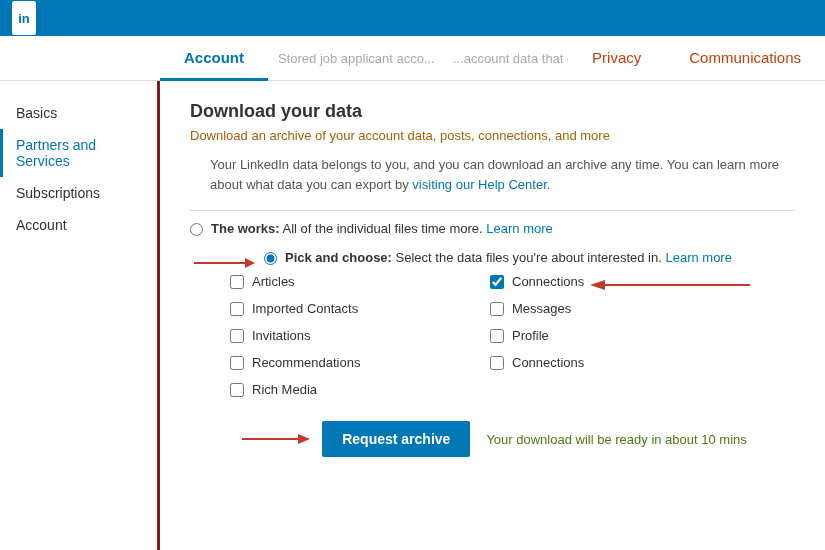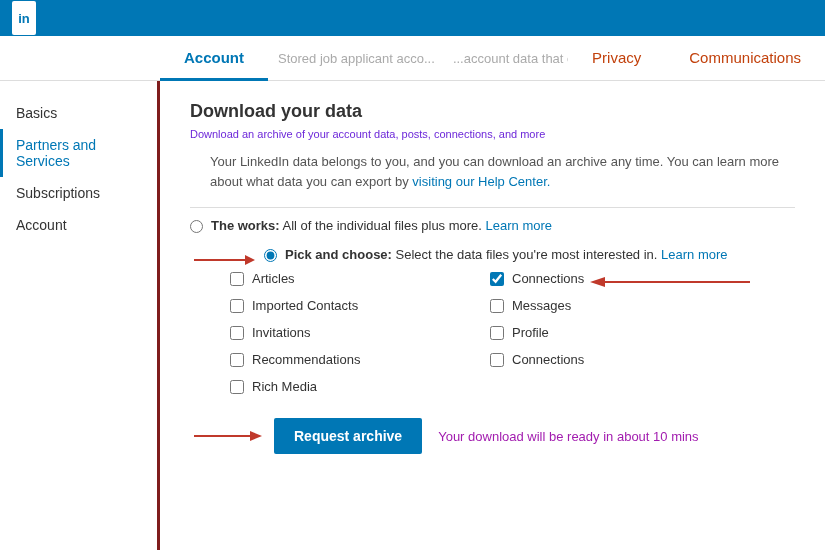--- a/index.html
+++ b/index.html
@@ -81,22 +81,22 @@
     }
 
     h2 {
       font-size: 18px;
       font-weight: bold;
       color: #333;
       margin-bottom: 6px;
     }
 
     .subtitle {
-      font-size: 11px;
-      color: #6d28d9;
+      font-size: 13px;
+      color: #a16207;
       margin-bottom: 12px;
     }
 
     .info-box {
       margin-left: 20px;
       margin-bottom: 16px;
       font-size: 13px;
       color: #555;
       line-height: 1.5;
     }
@@ -148,21 +148,21 @@
       color: #fff;
       border: none;
       padding: 10px 20px;
       font-size: 14px;
       font-weight: bold;
       cursor: pointer;
       border-radius: 2px;
     }
     .ready-text {
       font-size: 13px;
-      color: #a21caf;
+      color: #4d7c0f;
     }
 
     
     hr { border: none; border-top: 1px solid #ddd; margin: 10px 0; }
   </style>
 </head>
 <body>
 
 <div id="topbar">
   <div class="linkedin-logo">
@@ -198,34 +198,34 @@
 
     <div class="info-box">
       <span>Your LinkedIn data belongs to you, and you can download an archive any time. You can learn more about what data you can export by </span><a href="#">visiting our Help Center.</a>
     </div>
 
     <hr>
 
     <div class="radio-option">
       <input type="radio" name="download_type" id="radio_works" style="">
       <label for="radio_works">
-        <strong>The works:</strong> <span>All of the individual files plus more.</span> <a href="#">Learn more</a>
+        <strong>The works:</strong> <span>All of the individual files time more.</span> <a href="#">Learn more</a>
       </label>
     </div>
 
     <div style="display:flex; align-items:flex-start;">
 
       <svg width="70" height="22" viewBox="0 0 70 22" style="margin-top:2px; margin-right:4px;">
         <line x1="4" y1="11" x2="55" y2="11" stroke="#c0392b" stroke-width="2"></line>
         <polygon points="55,6 65,11 55,16" fill="#c0392b"></polygon>
       </svg>
       <div class="radio-option" style="margin-bottom:0;">
         <input type="radio" name="download_type" id="radio_pick" checked="" style="">
         <label for="radio_pick">
-          <strong>Pick and choose:</strong> <span>Select the data files you're most interested in.</span> <a href="#">Learn more</a>
+          <strong>Pick and choose:</strong> <span>Select the data files you're about interested in.</span> <a href="#">Learn more</a>
         </label>
       </div>
     </div>
 
     <div class="checkbox-grid">
 
       <div class="checkbox-item">
         <input type="checkbox" id="cb_articles" style="">
         <label for="cb_articles">Articles</label>
       </div>
@@ -270,21 +270,21 @@
         <label for="cb_registration">Connections</label>
       </div>
 
       <div class="checkbox-item">
         <input type="checkbox" id="cb_rich_media" style="">
         <label for="cb_rich_media">Rich Media</label>
       </div>
 
     </div>
 
-    <div style="display:flex; align-items:center;">
+    <div style="display:flex; align-items:center;justify-content:center;">
       <svg width="80" height="22" viewBox="0 0 80 22" style="margin-right:4px;">
         <line x1="4" y1="11" x2="60" y2="11" stroke="#c0392b" stroke-width="2"></line>
         <polygon points="60,6 72,11 60,16" fill="#c0392b"></polygon>
       </svg>
       <button class="request-btn">Request archive</button>
       <span class="ready-text" style="margin-left:16px;">Your download will be ready in about 10 mins</span>
     </div>
 
   </div>
 </div>

